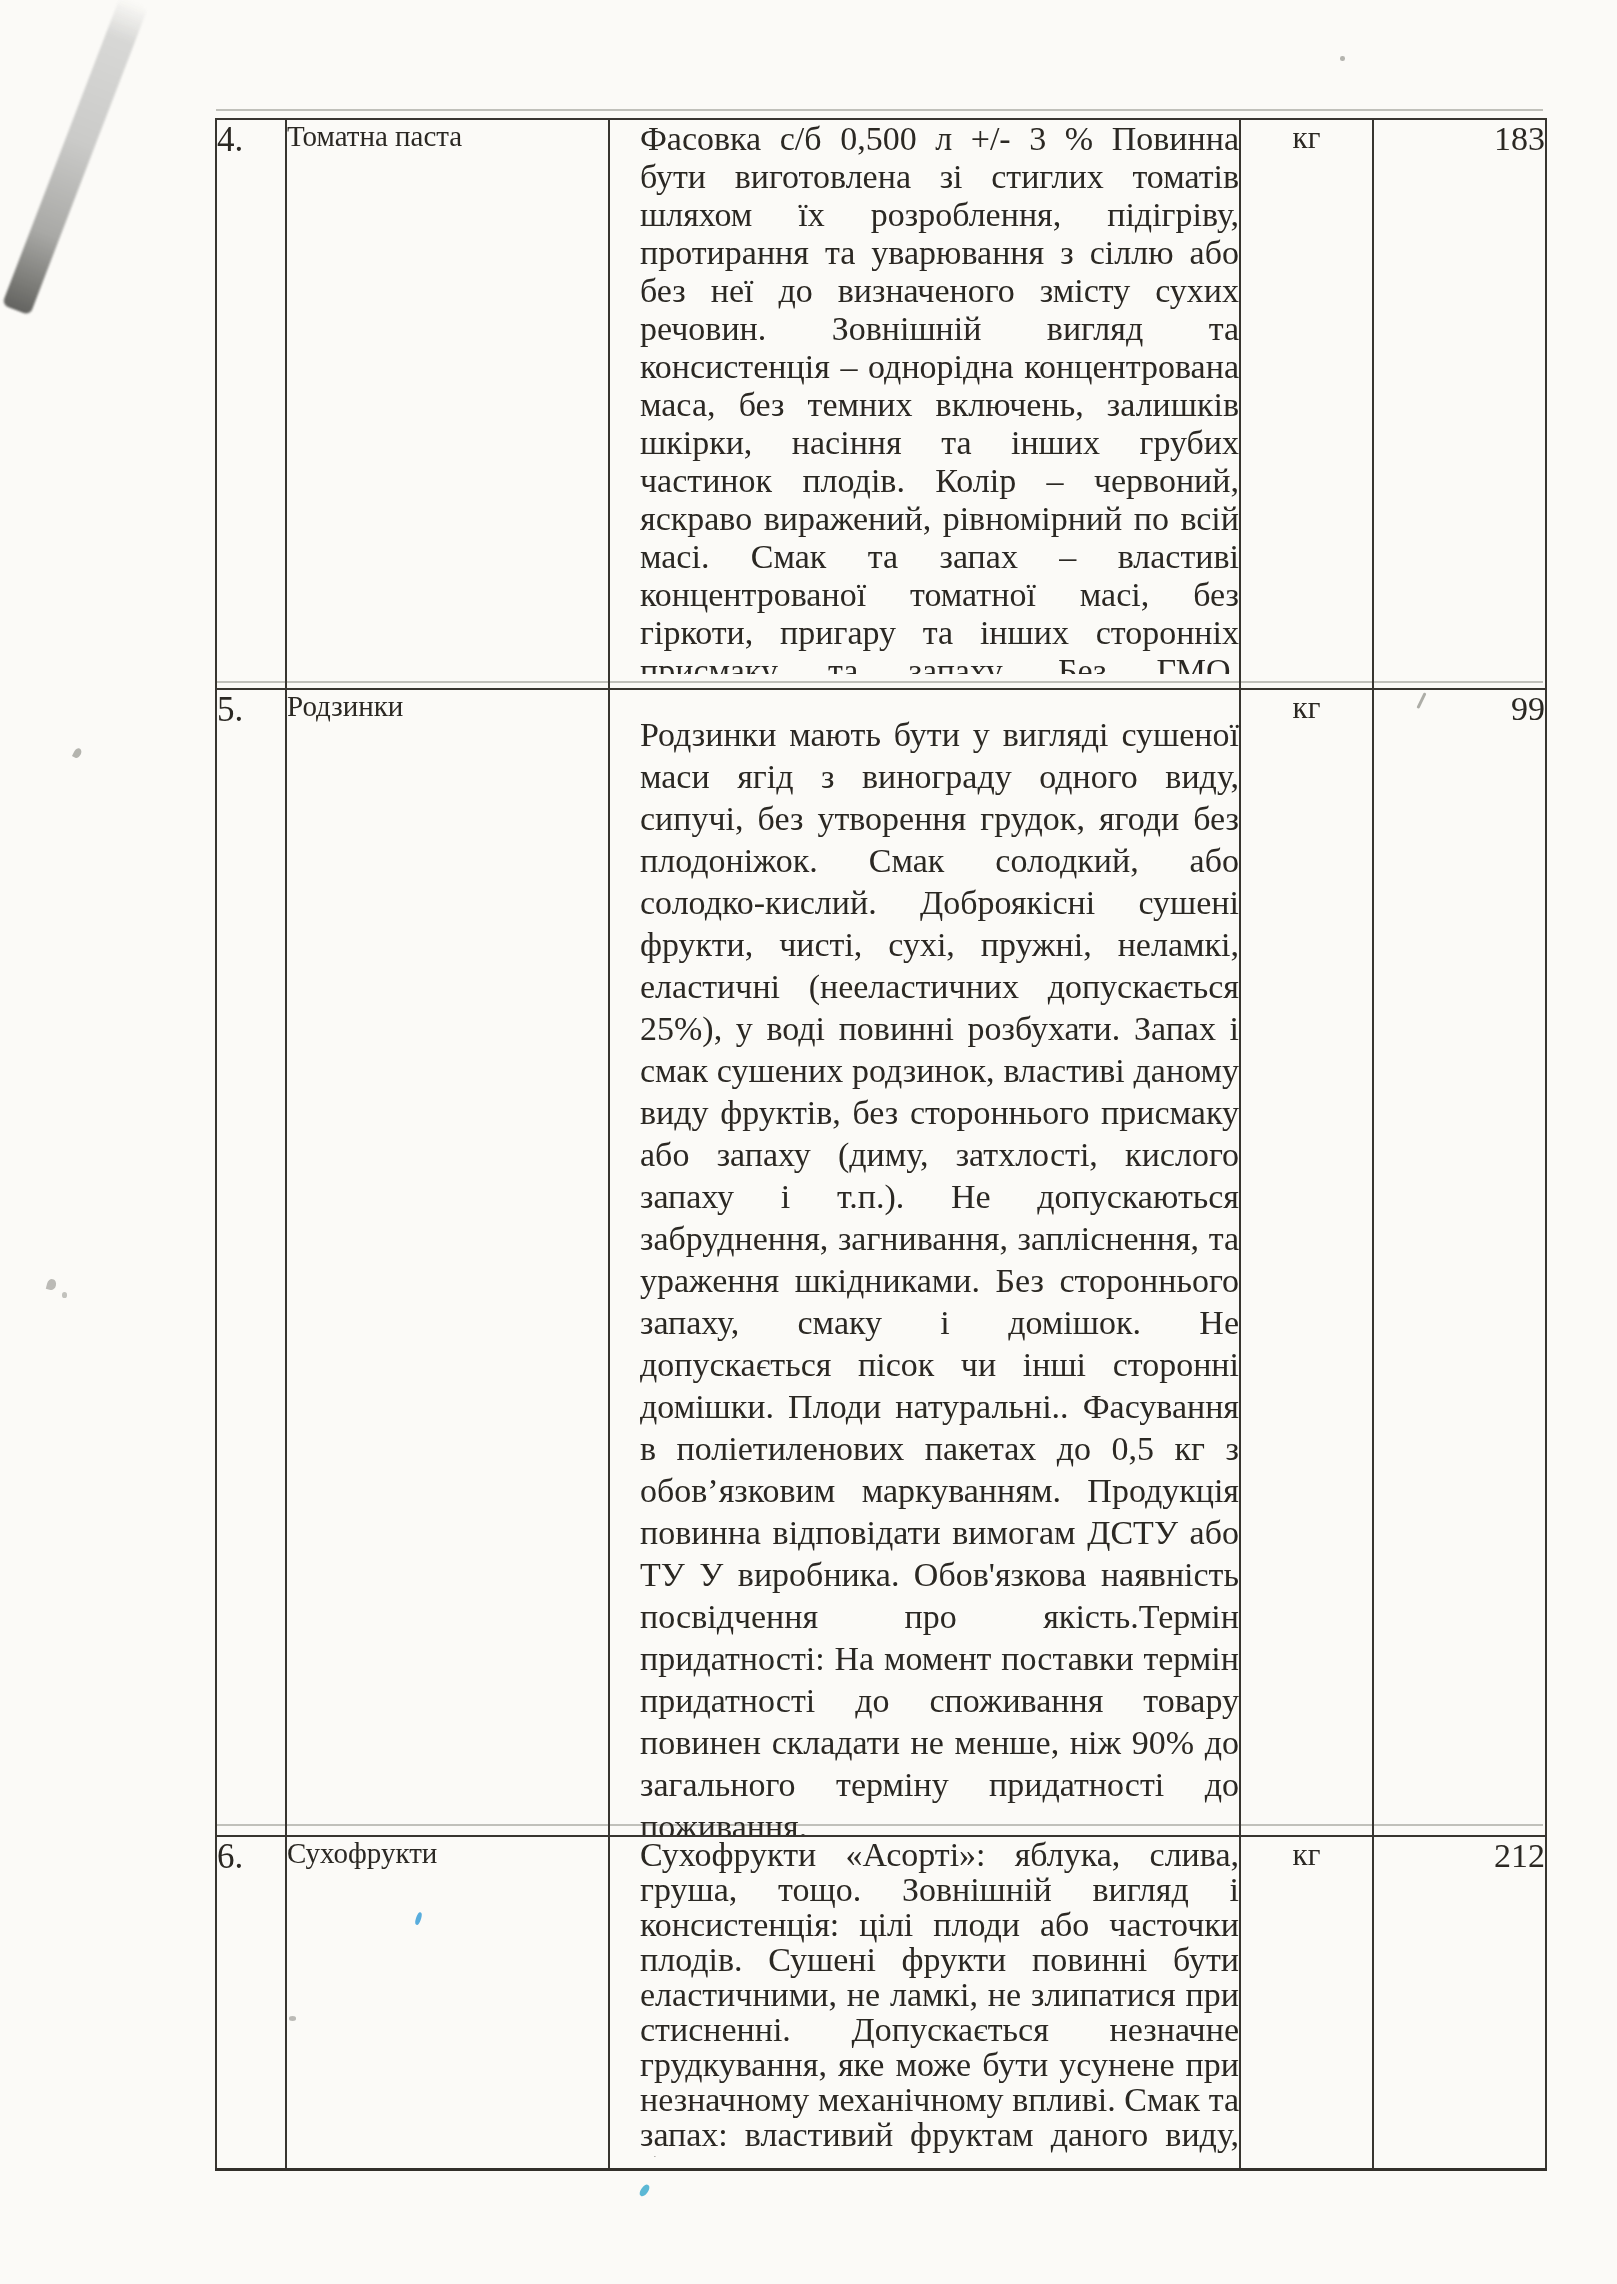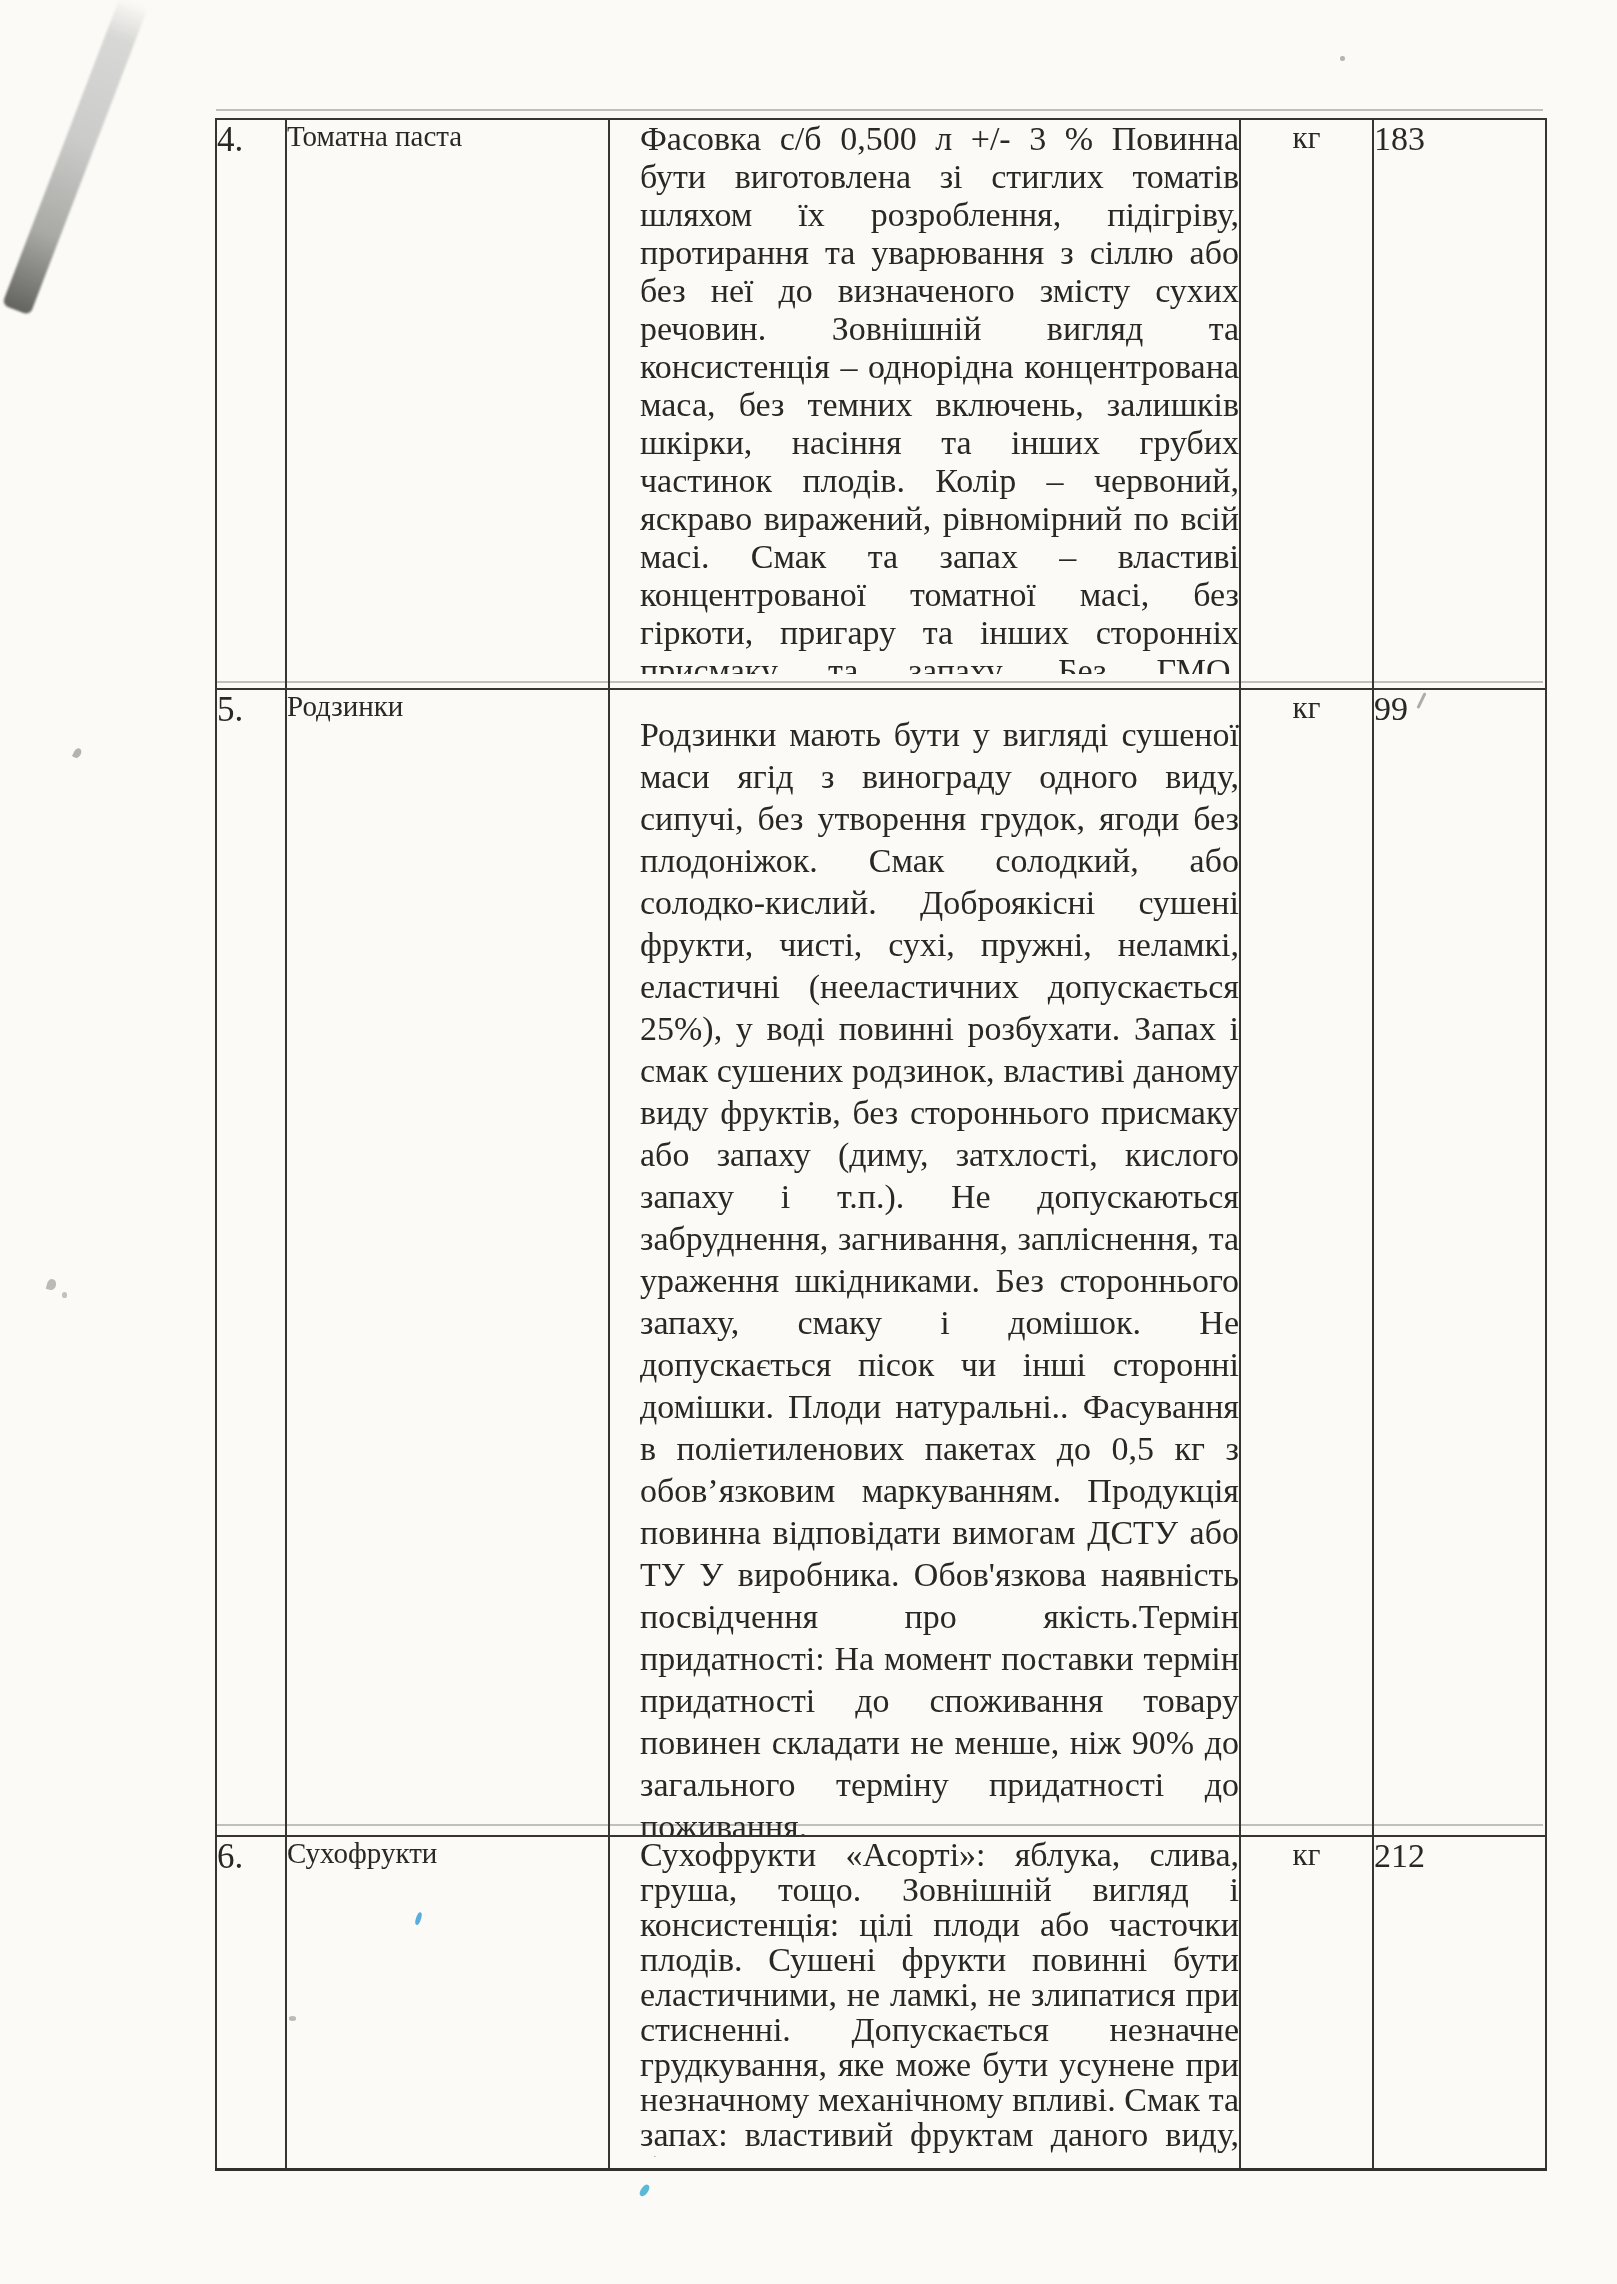--- a/index.html
+++ b/index.html
@@ -90,21 +90,21 @@
   .row-4 .desc-clip { height: 554px; line-height: 38px; }
   .row-5 .desc-clip { height: 1121px; line-height: 42px; margin-top: 24px; }
   .row-6 .desc-clip { height: 320px; line-height: 35px; }
   .cell-unit {
     font-size: 31px;
     text-align: center;
     padding-top: 11.7px;
   }
   .cell-qty {
     font-size: 34px;
-    text-align: left;
+    text-align: right;
     padding-top: 7.8px;
   }
 
   
   .speck {
     position: absolute;
     background: #6d6d66;
     border-radius: 50%;
   }
   .speck-1 { left: 74px; top: 748px; width: 6.5px; height: 9.8px; opacity: .5; transform: rotate(28deg); border-radius: 50% 50% 50% 0; }

